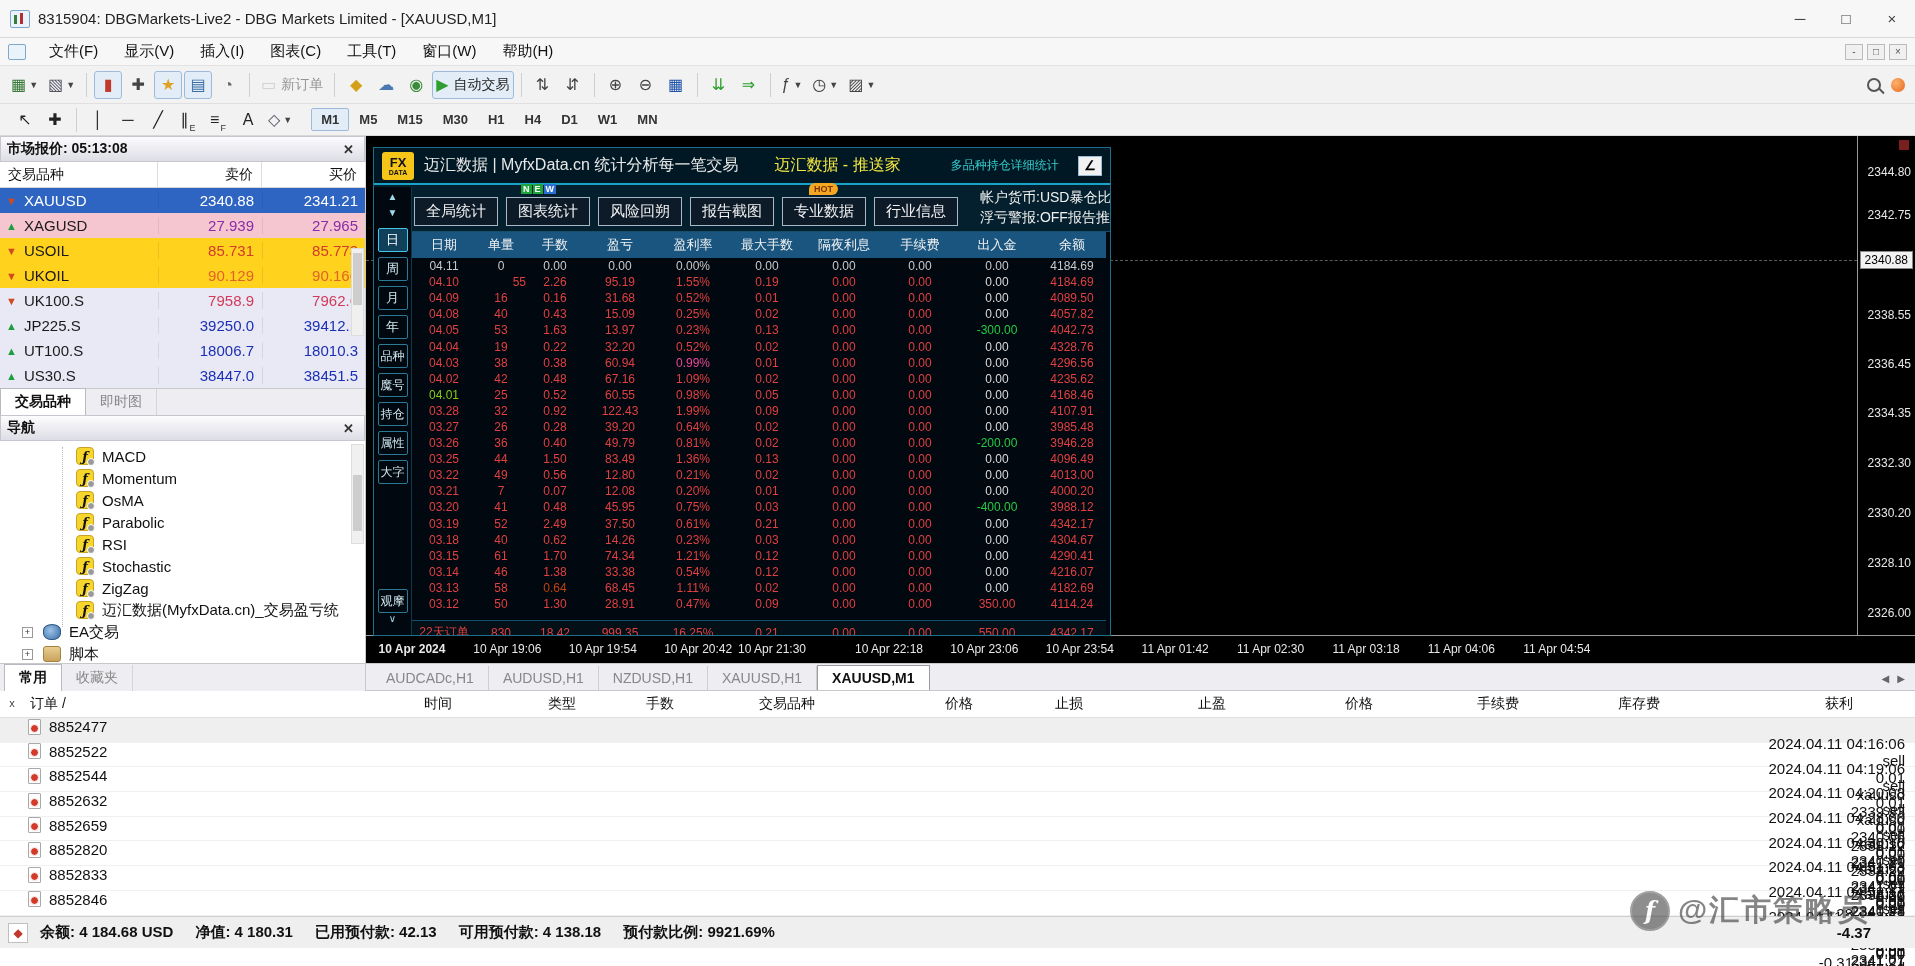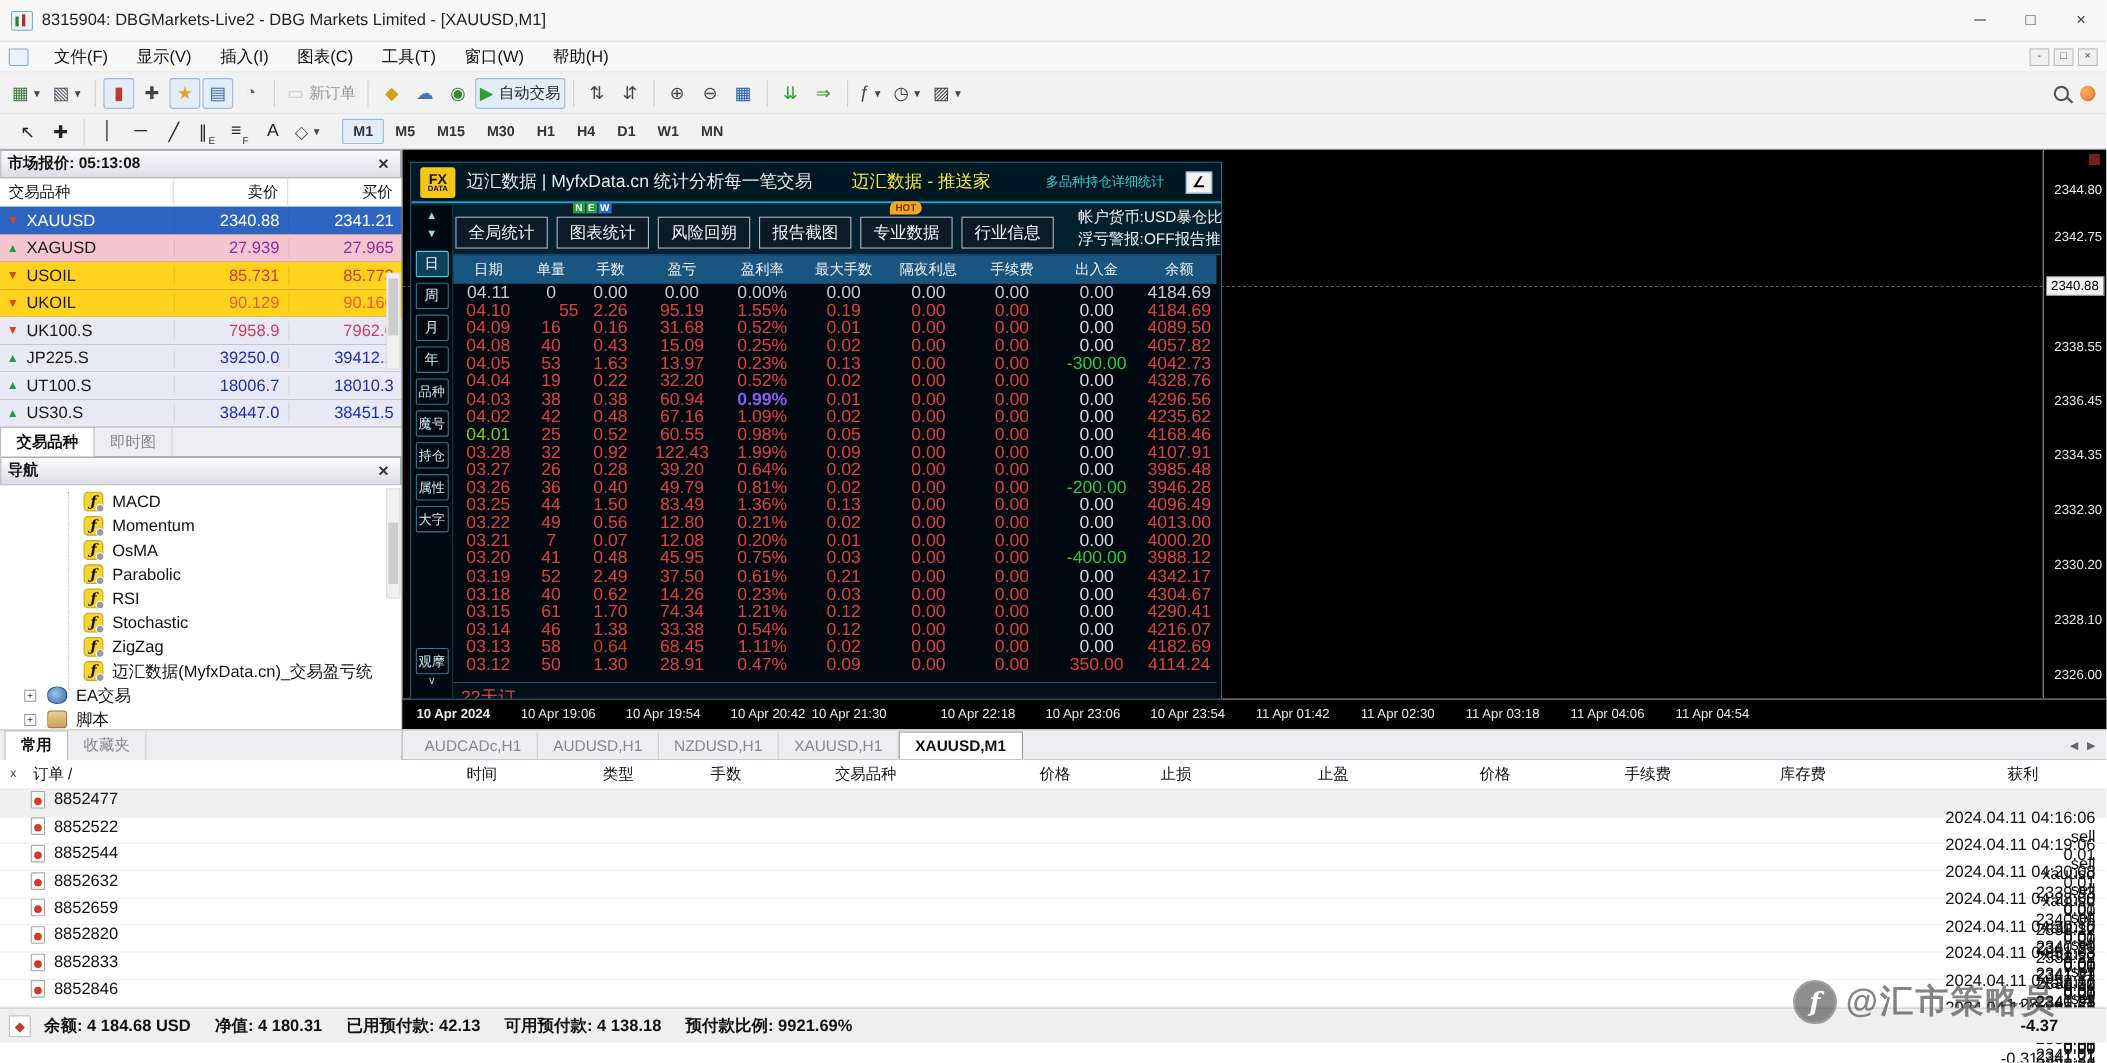--- a/index.html
+++ b/index.html
@@ -130,21 +130,21 @@
   .side-arrow { color:#9FD9E8; font-size:10px; height:16px; }
   .side-tab { width:30px; min-height:24px; border:1px solid #2A7A96; color:#CFE8F0; font-size:13px;
     display:flex; align-items:center; justify-content:center; margin-top:5px; border-radius:2px;
     writing-mode:horizontal-tb; padding:2px 0; line-height:1.05; text-align:center; }
   .side-tab.active { background:#10405A; color:#FFF; border-color:#46C8E8; }
   .side-tab.two { font-size:12px; flex-direction:column; }
   .side-bottom { margin-top:auto; margin-bottom:6px; display:flex; flex-direction:column; align-items:center; }
   .stats-table { position:absolute; left:38px; top:84px; right:4px; }
   .st-header { display:grid; height:26px; background:#19557F; color:#F2F2F2; font-size:13px; align-items:center; }
   .st-header span { text-align:center; }
-  .st-row { display:grid; height:16.1px; font-size:16px; align-items:center; }
+  .st-row { display:grid; height:16.1px; font-size:12px; align-items:center; }
   .st-row span { text-align:center; }
   .st-summary { position:absolute; left:38px; right:4px; top:472px; border-top:1px solid #14506C;
     background:#041018; padding-top:3px; }
   
   .tabs-bar { position:absolute; left:366px; top:663px; width:1549px; height:28px; background:#EDEDF2;
     border-top:1px solid #C9C9C9; border-bottom:1px solid #C9C9C9; display:flex; align-items:flex-end; padding-left:6px; }
   .chart-tab { font-size:14px; color:#888; padding:4px 14px; border-right:1px solid #CFCFCF; }
   .chart-tab.active { background:#FFF; color:#111; border:1px solid #9A9AA2; border-bottom:none; font-weight:bold; }
   .tabs-arrows { margin-left:auto; display:flex; gap:8px; padding:0 10px 6px 0; color:#666; font-size:10px; }
   
@@ -654,21 +654,21 @@
           <span style="color: rgb(225, 64, 64);">0.00</span>
           <span style="color: rgb(225, 64, 64);">0.00</span>
           <span style="color: rgb(218, 218, 218);">0.00</span>
           <span style="color: rgb(225, 64, 64);">4328.76</span>
         </div>
         <div class="st-row" style="grid-template-columns: 64px 50px 58px 72px 74px 74px 80px 72px 82px 68px;">
           <span style="color: rgb(225, 64, 64);">04.03</span>
           <span style="color: rgb(225, 64, 64);">38</span>
           <span style="color: rgb(225, 64, 64);">0.38</span>
           <span style="color: rgb(225, 64, 64);">60.94</span>
-          <span style="color: #8b5cf6; font-weight: bold;">0.99%</span>
+          <span style="color: #ec4899;">0.99%</span>
           <span style="color: rgb(225, 64, 64);">0.01</span>
           <span style="color: rgb(225, 64, 64);">0.00</span>
           <span style="color: rgb(225, 64, 64);">0.00</span>
           <span style="color: rgb(218, 218, 218);">0.00</span>
           <span style="color: rgb(225, 64, 64);">4296.56</span>
         </div>
         <div class="st-row" style="grid-template-columns: 64px 50px 58px 72px 74px 74px 80px 72px 82px 68px;">
           <span style="color: rgb(225, 64, 64);">04.02</span>
           <span style="color: rgb(225, 64, 64);">42</span>
           <span style="color: rgb(225, 64, 64);">0.48</span>

